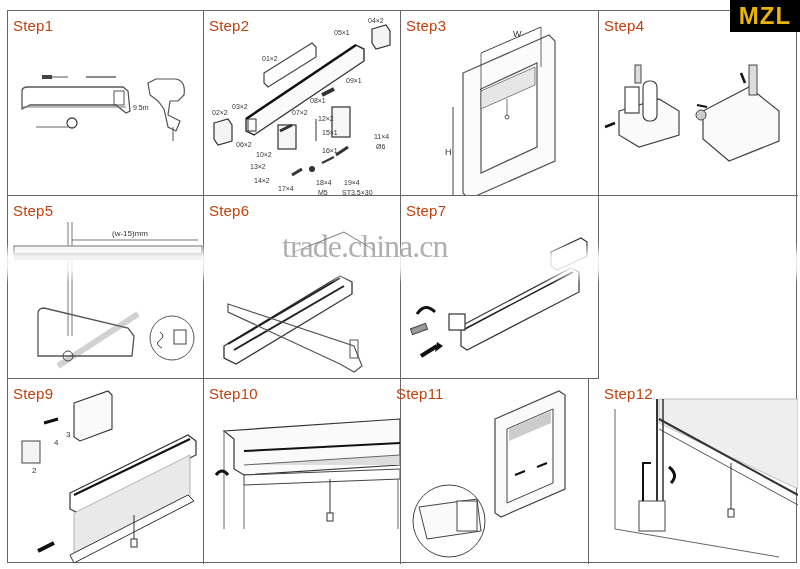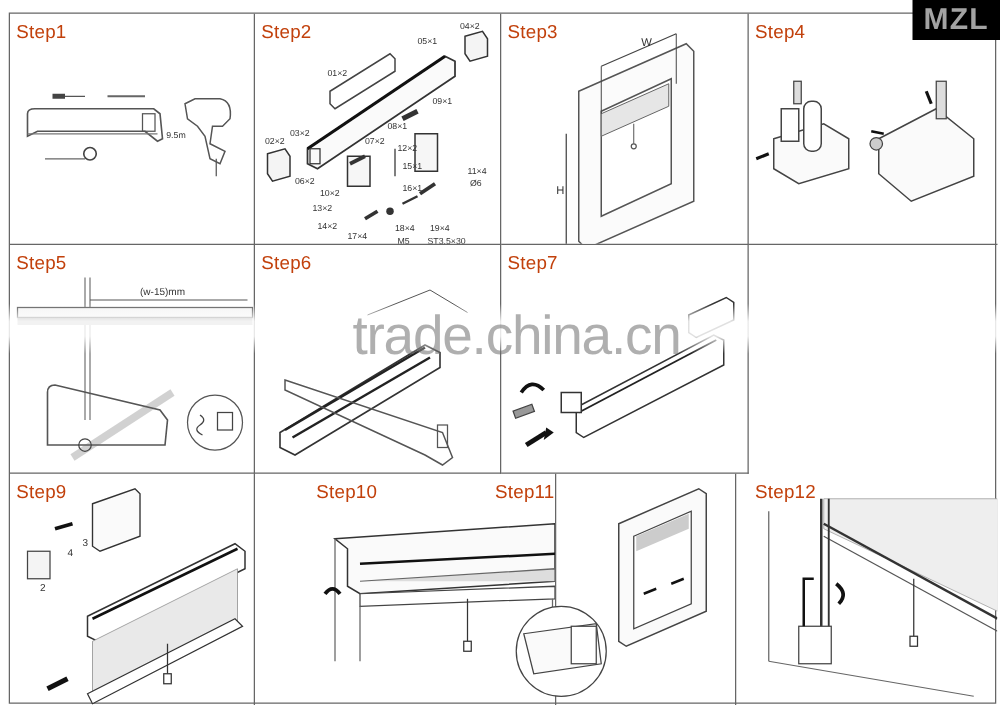--- a/index.html
+++ b/index.html
@@ -1,22 +1,22 @@
 <!DOCTYPE html>
 <html><head>
 <meta charset="utf-8">
 <style>
   html,body{margin:0;padding:0;background:#ffffff;}
   body{width:800px;height:569px;position:relative;overflow:hidden;font-family:"Liberation Sans",sans-serif;color:#222;}
   .grid{position:absolute;left:7px;top:10px;width:790px;height:553px;border:1.5px solid #666;box-sizing:border-box;}
   .cell{position:absolute;box-sizing:border-box;border-right:1.5px solid #666;border-bottom:1.5px solid #666;overflow:hidden;}
   .cell .title{position:absolute;left:5px;top:6px;font-size:15px;color:#c2410c;letter-spacing:0.2px;}
-  .badge{position:absolute;right:0;top:0;width:70px;height:32px;background:#000;color:#a3a3a3;font-weight:bold;font-size:24px;display:flex;align-items:center;justify-content:center;letter-spacing:1px;font-family:"Liberation Sans",sans-serif;z-index:5;}
+  .badge{position:absolute;right:0;top:0;width:70px;height:32px;background:#000;color:#eab308;font-weight:bold;font-size:24px;display:flex;align-items:center;justify-content:center;letter-spacing:1px;font-family:"Liberation Sans",sans-serif;z-index:5;}
   .wm-band{position:absolute;left:0;top:243px;width:800px;height:40px;background:linear-gradient(180deg,rgba(255,255,255,0) 0%,rgba(255,255,255,0.85) 35%,rgba(255,255,255,0.85) 65%,rgba(255,255,255,0) 100%);z-index:3;}
-  .watermark{position:absolute;left:282px;top:244px;font-size:44px;color:rgba(110,110,110,0.55);z-index:4;letter-spacing:-1px;font-family:Liberation Sans, sans-serif;}
+  .watermark{position:absolute;left:282px;top:228px;font-size:32px;color:rgba(110,110,110,0.55);z-index:4;letter-spacing:-1px;font-family:Liberation Serif, serif;}
   svg{position:absolute;left:0;top:0;}
   .lbl{font-size:7px;font-family:"Liberation Sans",sans-serif;fill:#333;}
 </style>
 </head>
 <body>
 
 <div class="grid">
 
   <div class="cell" style="left:0;top:0;width:196px;height:185px;">
     <span class="title">Step1</span>
@@ -162,21 +162,21 @@
       <line x1="36" y1="44" x2="50" y2="40" stroke="#111" stroke-width="3"></line>
       <path d="M62 114 L180 56 L188 62 L188 76 L70 134 L62 130 Z" fill="#fff" stroke="#333" stroke-width="1.2"></path>
       <line x1="66" y1="116" x2="182" y2="60" stroke="#111" stroke-width="2"></line>
       <path d="M66 134 L182 76 L182 124 L66 182 Z" fill="#e9e9e9" stroke="#888" stroke-width="0.6"></path>
       <path d="M62 176 L180 116 L186 122 L66 184 Z" fill="#fff" stroke="#333"></path>
       <line x1="126" y1="136" x2="126" y2="160" stroke="#333"></line>
       <rect x="123" y="160" width="6" height="8" fill="#fff" stroke="#333"></rect>
       <line x1="30" y1="172" x2="46" y2="164" stroke="#111" stroke-width="4"></line>
     </svg>
   </div>
-  <div class="cell" style="left:196px;top:368px;width:197px;height:185px;border-bottom:none;margin-left:44px;">
+  <div class="cell" style="left:196px;top:368px;width:197px;height:185px;border-bottom:none;">
     <span class="title">Step10</span>
     <svg width="197" height="185">
       <path d="M20 52 L196 40 L196 86 L40 96 L30 90 L30 60 Z" fill="#fafafa" stroke="#333" stroke-width="1.2"></path>
       <line x1="40" y1="72" x2="196" y2="64" stroke="#111" stroke-width="2"></line>
       <path d="M40 86 L196 76 L196 86" fill="#ddd" stroke="#666"></path>
       <path d="M40 96 L196 90 L196 100 L40 106 Z" fill="#fff" stroke="#444"></path>
       <line x1="20" y1="52" x2="20" y2="150" stroke="#666" stroke-width="1"></line>
       <line x1="40" y1="106" x2="40" y2="150" stroke="#666" stroke-width="1"></line>
       <line x1="194" y1="100" x2="194" y2="150" stroke="#666" stroke-width="1"></line>
       <line x1="126" y1="100" x2="126" y2="134" stroke="#333"></line>

